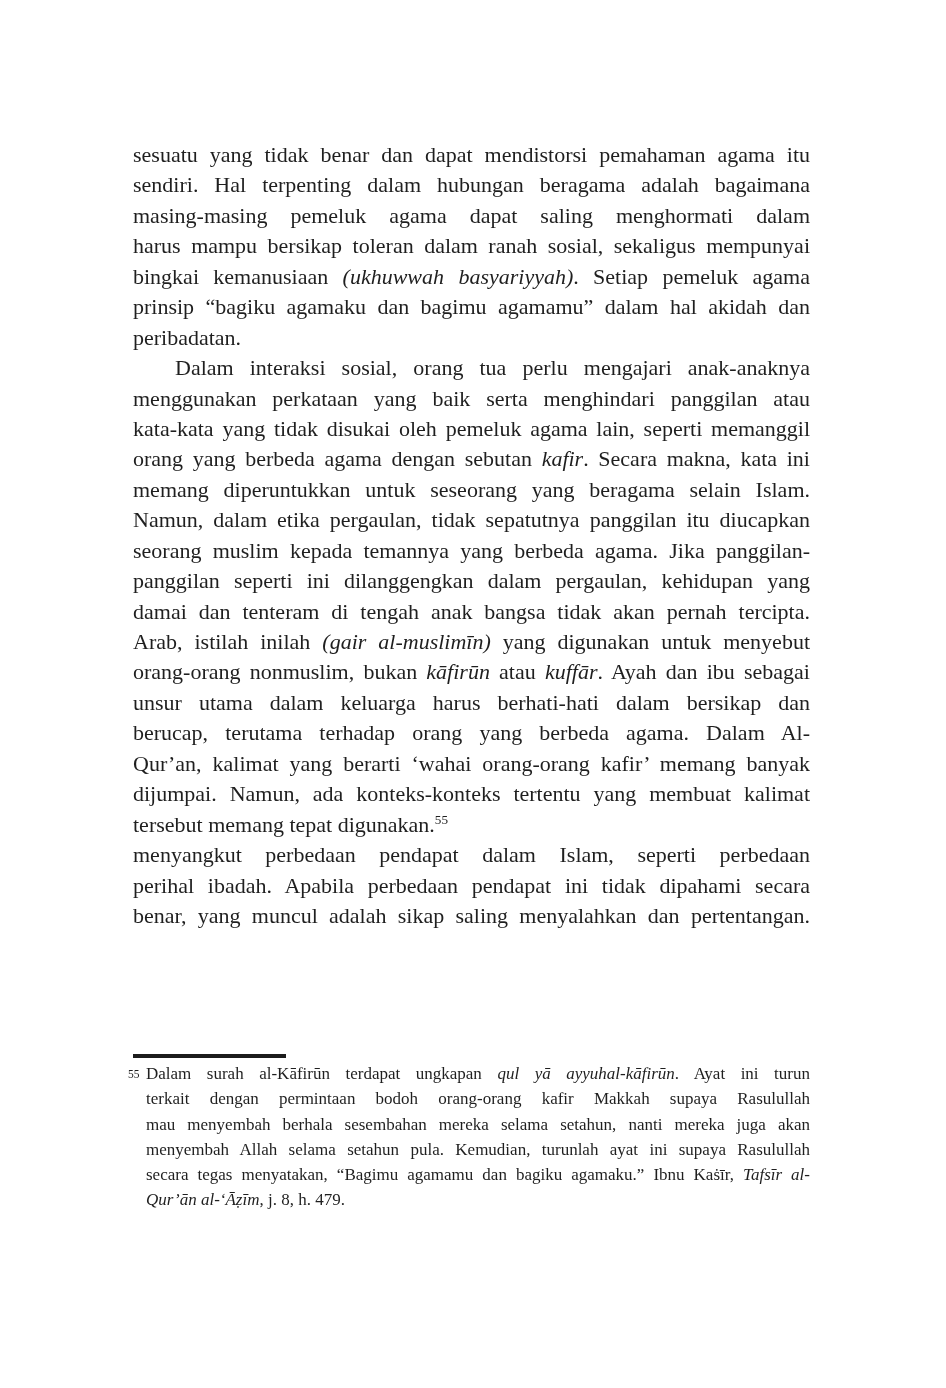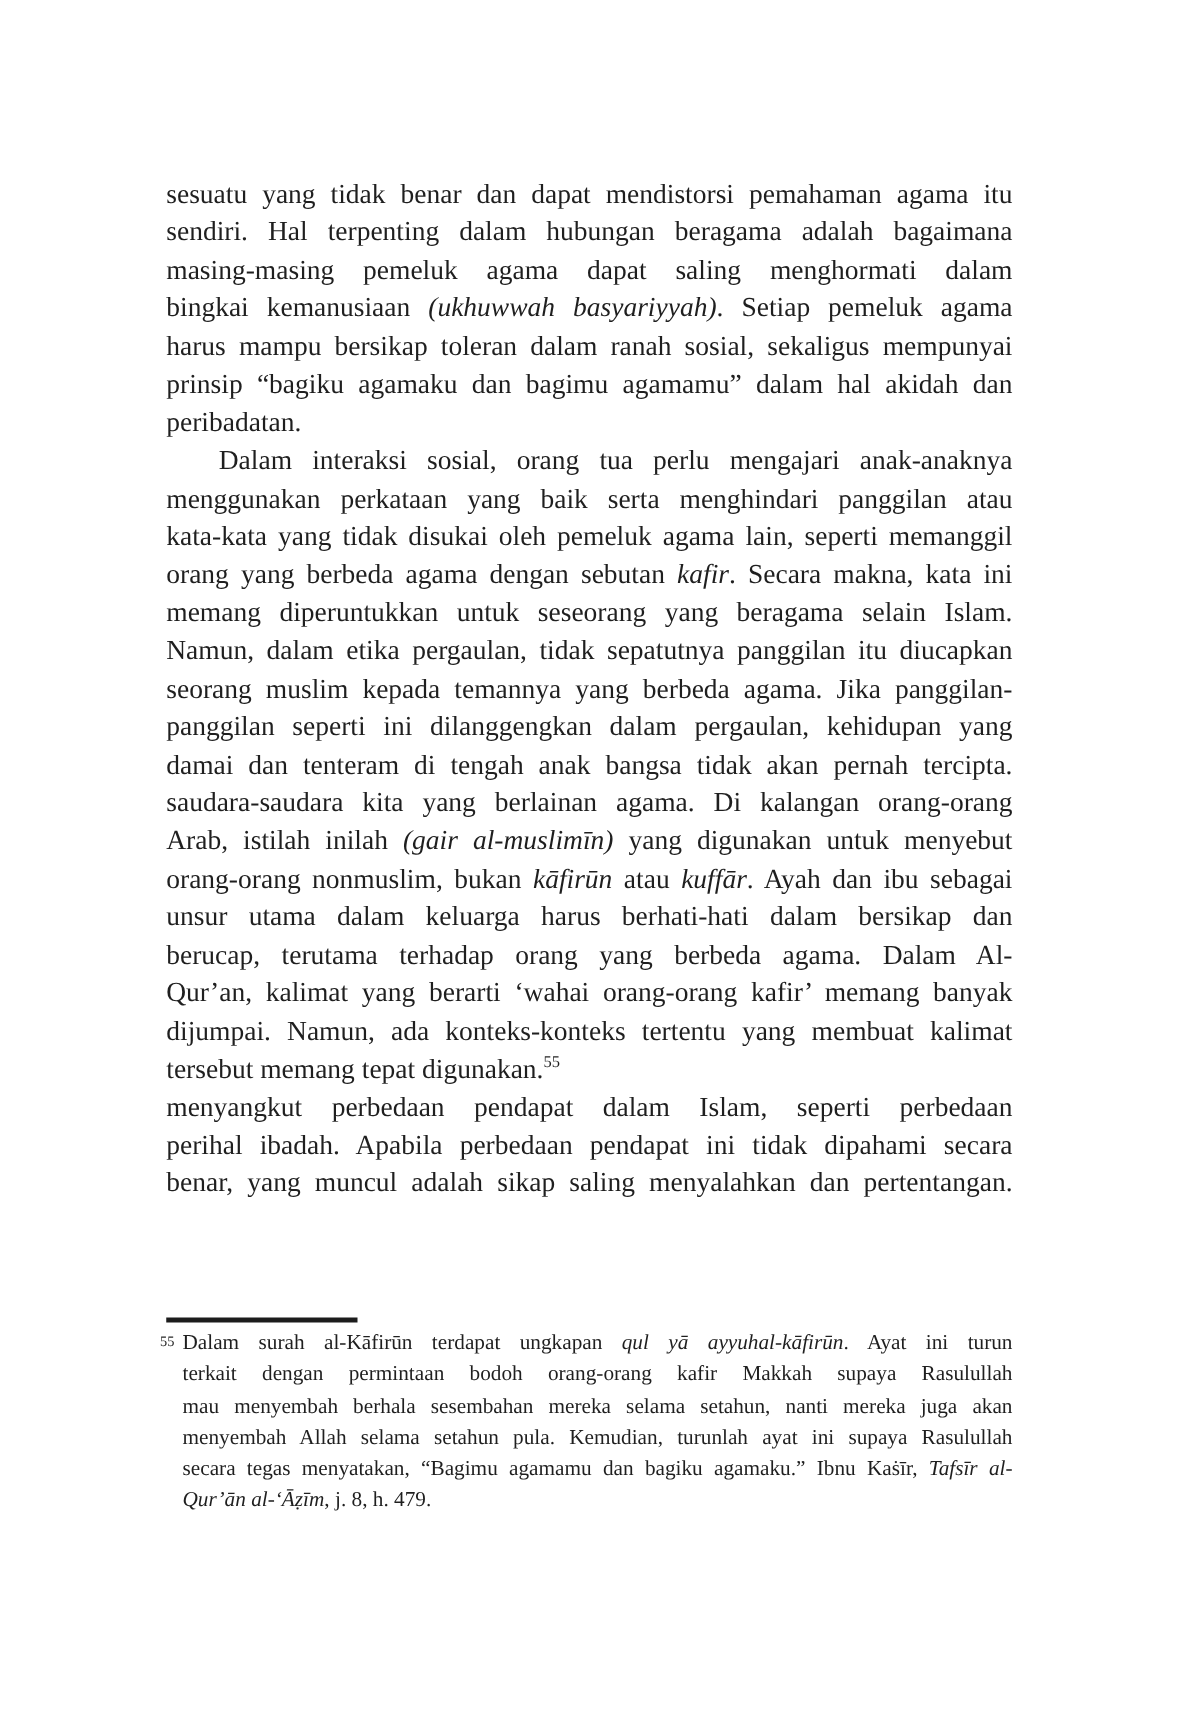--- a/index.html
+++ b/index.html
@@ -55,36 +55,35 @@
 </head>
 <body>
 
 <div class="page">
 
   <main class="body-text" id="body-text">
       <div>
         <div class="line just"><span>sesuatu yang tidak benar dan dapat mendistorsi pemahaman agama itu</span></div>
         <div class="line just"><span>sendiri. Hal terpenting dalam hubungan beragama adalah bagaimana</span></div>
         <div class="line just"><span>masing-masing pemeluk agama dapat saling menghormati dalam</span></div>
+        <div class="line just"><span>harus mampu bersikap toleran dalam ranah sosial, sekaligus mempunyai</span></div>
         <div class="line just"><span>bingkai kemanusiaan </span><em>(ukhuwwah basyariyyah)</em><span>. Setiap pemeluk agama</span></div>
-        <div class="line just"><span>harus mampu bersikap toleran dalam ranah sosial, sekaligus mempunyai</span></div>
         <div class="line just"><span>prinsip “bagiku agamaku dan bagimu agamamu” dalam hal akidah dan</span></div>
         <div class="line"><span>peribadatan.</span></div>
       </div>
       <div>
         <div class="line just ind"><span>Dalam interaksi sosial, orang tua perlu mengajari anak-anaknya</span></div>
         <div class="line just"><span>menggunakan perkataan yang baik serta menghindari panggilan atau</span></div>
         <div class="line just"><span>kata-kata yang tidak disukai oleh pemeluk agama lain, seperti memanggil</span></div>
         <div class="line just"><span>orang yang berbeda agama dengan sebutan </span><em>kafir</em><span>. Secara makna, kata ini</span></div>
         <div class="line just"><span>memang diperuntukkan untuk seseorang yang beragama selain Islam.</span></div>
         <div class="line just"><span>Namun, dalam etika pergaulan, tidak sepatutnya panggilan itu diucapkan</span></div>
         <div class="line just"><span>seorang muslim kepada temannya yang berbeda agama. Jika panggilan-</span></div>
         <div class="line just"><span>panggilan seperti ini dilanggengkan dalam pergaulan, kehidupan yang</span></div>
         <div class="line just"><span>damai dan tenteram di tengah anak bangsa tidak akan pernah tercipta.</span></div>
-        <div class="line just"><span>saudara-saudara kita yang berlainan agama. Di kalangan orang-orang</span></div>
         <div class="line just"><span>Arab, istilah inilah </span><em>(gair al-muslimīn)</em><span> yang digunakan untuk menyebut</span></div>
         <div class="line just"><span>orang-orang nonmuslim, bukan </span><em>kāfirūn</em><span> atau </span><em>kuffār</em><span>. Ayah dan ibu sebagai</span></div>
         <div class="line just"><span>unsur utama dalam keluarga harus berhati-hati dalam bersikap dan</span></div>
         <div class="line just"><span>berucap, terutama terhadap orang yang berbeda agama. Dalam Al-</span></div>
         <div class="line just"><span>Qur’an, kalimat yang berarti ‘wahai orang-orang kafir’ memang banyak</span></div>
         <div class="line just"><span>dijumpai. Namun, ada konteks-konteks tertentu yang membuat kalimat</span></div>
         <div class="line"><span>tersebut memang tepat digunakan.</span><sup>55</sup></div>
       </div>
       <div>
         <div class="line just"><span>menyangkut perbedaan pendapat dalam Islam, seperti perbedaan</span></div>

